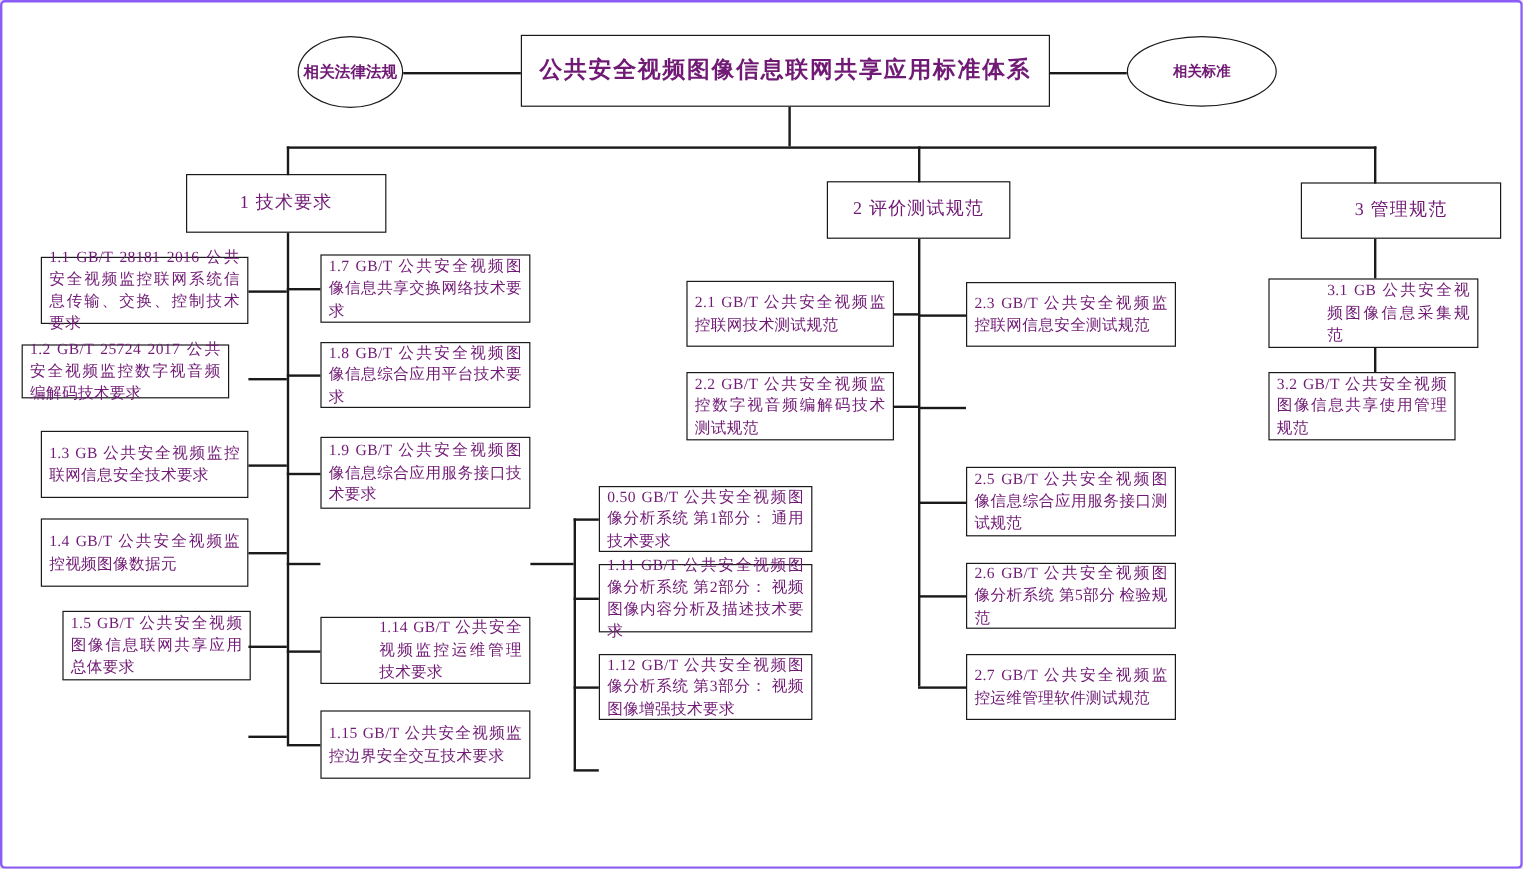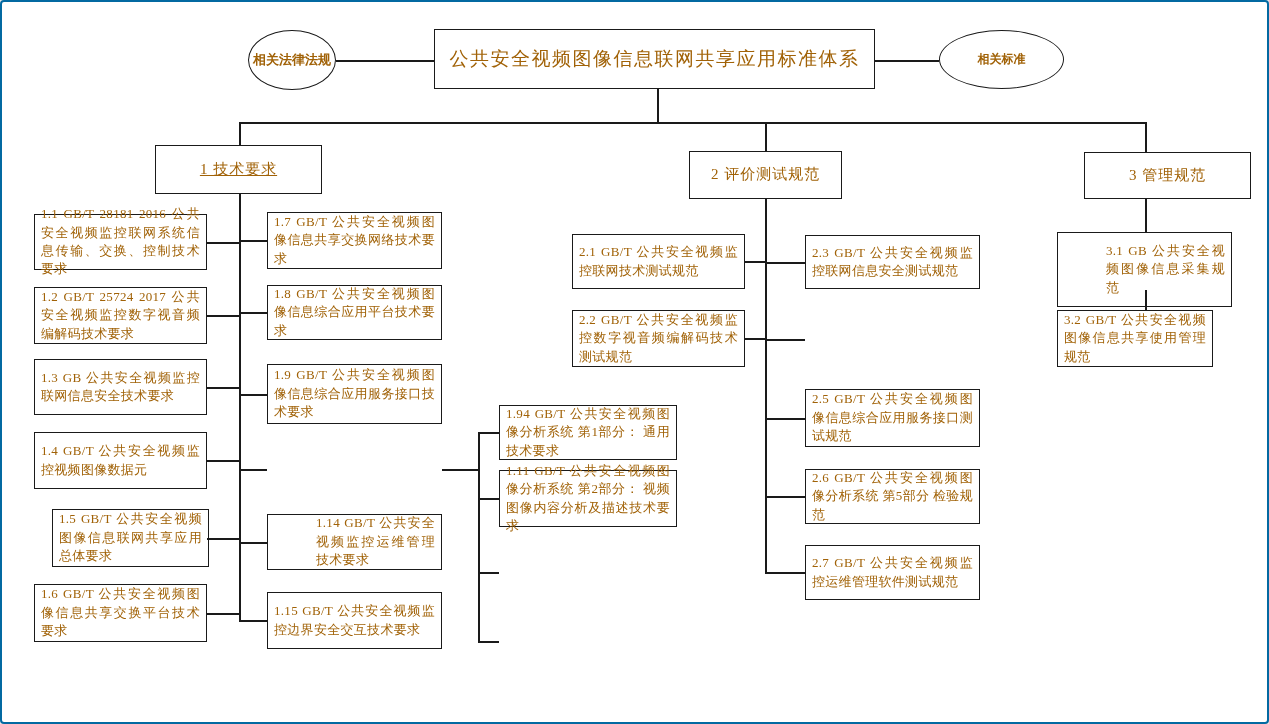--- a/index.html
+++ b/index.html
@@ -1,43 +1,43 @@
 <!DOCTYPE html>
 <html lang="zh"><head>
 <meta charset="utf-8">
 <style>
   html,body{margin:0;padding:0;background:#e8e8e8;}
   .canvas{
     position:relative;
     width:1265px;height:720px;
     margin:0 auto;
     background:#ffffff;
-    border:2px solid #0369a1;
+    border:2px solid #8b5cf6;
     border-radius:4px;
     font-family:"Liberation Serif","DejaVu Serif",serif;
-    color:#a16207;
+    color:#701a75;
     overflow:hidden;
   }
   .box{
     position:absolute;
     box-sizing:border-box;
     border:1.5px solid #1a1a1a;
     background:#fff;
     display:flex;
     align-items:center;
     padding:3px 6px;
     font-size:13px;
     line-height:1.42;
     text-align:justify;
     letter-spacing:0.3px;
   }
   .box.center{justify-content:center;text-align:center;padding:2px 4px;}
   .root-box{
     font-size:19px;
-    font-weight:normal;
+    font-weight:bold;
     letter-spacing:1.5px;
   }
   .cat-box{font-size:15px;letter-spacing:1px;}
   .ellipse{
     position:absolute;
     box-sizing:border-box;
     border:1.5px solid #1a1a1a;
     border-radius:50%;
     background:#fff;
     display:flex;
@@ -52,49 +52,49 @@
 </style>
 </head>
 <body>
 
 <div class="canvas">
 
   <div class="ellipse" style="left:246px;top:28px;width:88px;height:60px;font-size:13px;">相关法律法规</div>
   <div class="box center root-box" style="left:432px;top:27px;width:441px;height:60px;">公共安全视频图像信息联网共享应用标准体系</div>
   <div class="ellipse" style="left:937px;top:28px;width:125px;height:59px;font-size:12px;">相关标准</div>
 
-  <div class="box center cat-box" style="left:153px;top:143px;width:167px;height:49px;text-decoration:underline;">1 技术要求</div>
+  <div class="box center cat-box" style="left:153px;top:143px;width:167px;height:49px;">1 技术要求</div>
   <div class="box center cat-box" style="left:687px;top:149px;width:153px;height:48px;">2 评价测试规范</div>
   <div class="box center cat-box" style="left:1061px;top:150px;width:167px;height:47px;margin-left:21px;">3 管理规范</div>
 
   <div class="box" style="left:32px;top:212px;width:173px;height:56px;">1.1 GB/T 28181 2016 公共安全视频监控联网系统信息传输、交换、控制技术要求</div>
-  <div class="box" style="left:32px;top:285px;width:173px;height:57px;">1.2 GB/T 25724 2017 公共安全视频监控数字视音频编解码技术要求</div>
+  <div class="box" style="left:16px;top:285px;width:173px;height:45px;">1.2 GB/T 25724 2017 公共安全视频监控数字视音频编解码技术要求</div>
   <div class="box" style="left:32px;top:357px;width:173px;height:56px;">1.3 GB 公共安全视频监控联网信息安全技术要求</div>
   <div class="box" style="left:32px;top:430px;width:173px;height:57px;">1.4 GB/T 公共安全视频监控视频图像数据元</div>
   <div class="box" style="left:24px;top:507px;width:157px;height:58px;margin-left:26px;">1.5 GB/T 公共安全视频图像信息联网共享应用总体要求</div>
-  <div class="box" style="left:32px;top:582px;width:173px;height:58px;">1.6 GB/T 公共安全视频图像信息共享交换平台技术要求</div>
 
   <div class="box" style="left:265px;top:210px;width:175px;height:57px;">1.7 GB/T 公共安全视频图像信息共享交换网络技术要求</div>
   <div class="box" style="left:265px;top:283px;width:175px;height:55px;">1.8 GB/T 公共安全视频图像信息综合应用平台技术要求</div>
   <div class="box" style="left:265px;top:362px;width:175px;height:60px;">1.9 GB/T 公共安全视频图像信息综合应用服务接口技术要求</div>
   <div class="box" style="left:265px;top:512px;width:175px;height:56px;padding-left:48px;">1.14 GB/T 公共安全视频监控运维管理技术要求</div>
   <div class="box" style="left:265px;top:590px;width:175px;height:57px;">1.15 GB/T 公共安全视频监控边界安全交互技术要求</div>
 
-  <div class="box" style="left:497px;top:403px;width:178px;height:55px;">1.94 GB/T 公共安全视频图像分析系统 第1部分： 通用技术要求</div>
+  <div class="box" style="left:497px;top:403px;width:178px;height:55px;">0.50 GB/T 公共安全视频图像分析系统 第1部分： 通用技术要求</div>
   <div class="box" style="left:497px;top:468px;width:178px;height:57px;">1.11 GB/T 公共安全视频图像分析系统 第2部分： 视频图像内容分析及描述技术要求</div>
+  <div class="box" style="left:497px;top:543px;width:178px;height:55px;">1.12 GB/T 公共安全视频图像分析系统 第3部分： 视频图像增强技术要求</div>
 
   <div class="box" style="left:570px;top:232px;width:173px;height:55px;">2.1 GB/T 公共安全视频监控联网技术测试规范</div>
   <div class="box" style="left:570px;top:308px;width:173px;height:57px;">2.2 GB/T 公共安全视频监控数字视音频编解码技术测试规范</div>
 
   <div class="box" style="left:803px;top:233px;width:175px;height:54px;">2.3 GB/T 公共安全视频监控联网信息安全测试规范</div>
   <div class="box" style="left:803px;top:387px;width:175px;height:58px;">2.5 GB/T 公共安全视频图像信息综合应用服务接口测试规范</div>
   <div class="box" style="left:803px;top:467px;width:175px;height:55px;">2.6 GB/T 公共安全视频图像分析系统 第5部分 检验规范</div>
   <div class="box" style="left:803px;top:543px;width:175px;height:55px;">2.7 GB/T 公共安全视频监控运维管理软件测试规范</div>
 
-  <div class="box" style="left:1055px;top:230px;width:175px;height:75px;padding-left:48px;">3.1 GB 公共安全视频图像信息采集规范</div>
+  <div class="box" style="left:1055px;top:230px;width:175px;height:58px;padding-left:48px;">3.1 GB 公共安全视频图像信息采集规范</div>
   <div class="box" style="left:1055px;top:308px;width:156px;height:57px;">3.2 GB/T 公共安全视频图像信息共享使用管理规范</div>
 
   <div class="hl" style="left:334px;top:58px;width:98px;"></div>
   <div class="hl" style="left:873px;top:58px;width:64px;"></div>
   <div class="vl" style="left:655px;top:87px;height:33px;"></div>
   <div class="hl" style="left:237px;top:120px;width:908px;"></div>
   <div class="vl" style="left:237px;top:120px;height:24px;"></div>
   <div class="vl" style="left:763px;top:120px;height:30px;"></div>
   <div class="vl" style="left:1143px;top:120px;height:31px;"></div>
 

